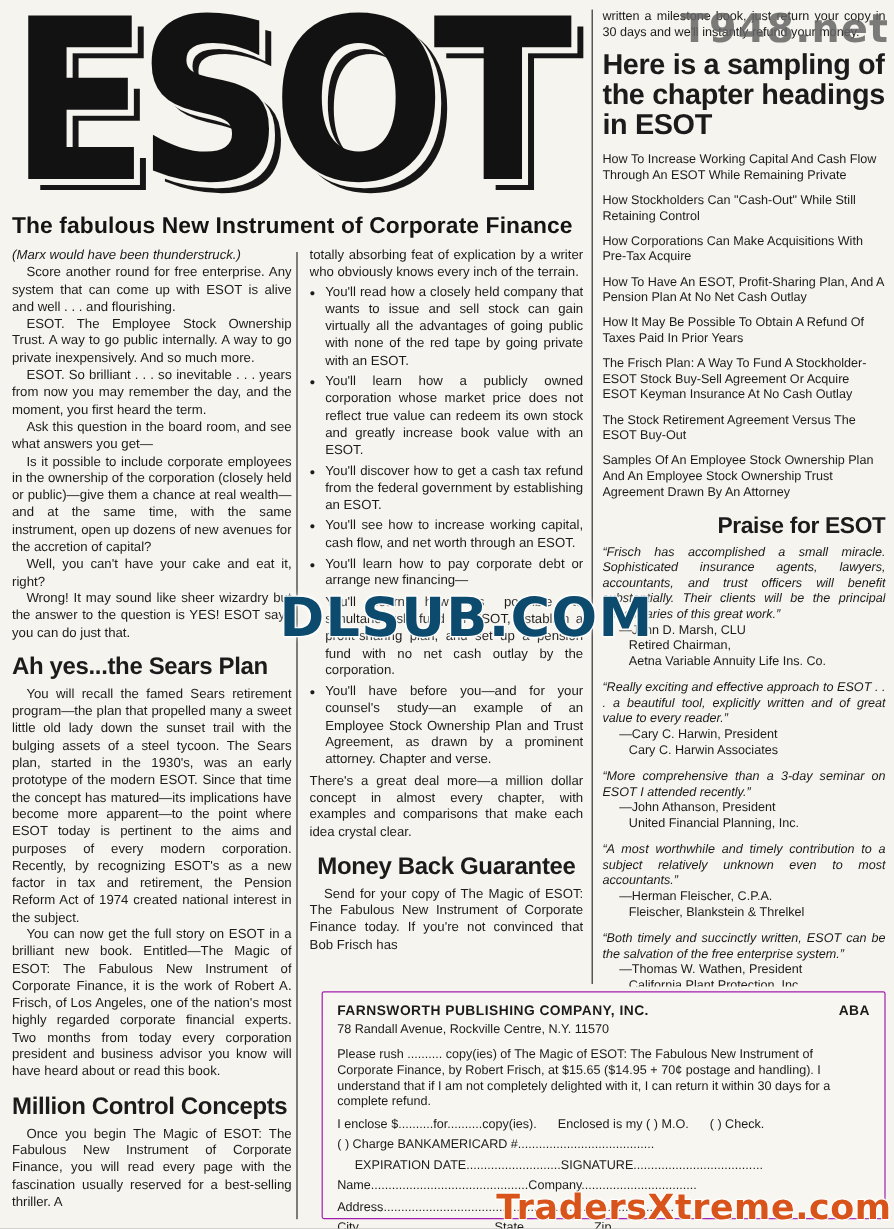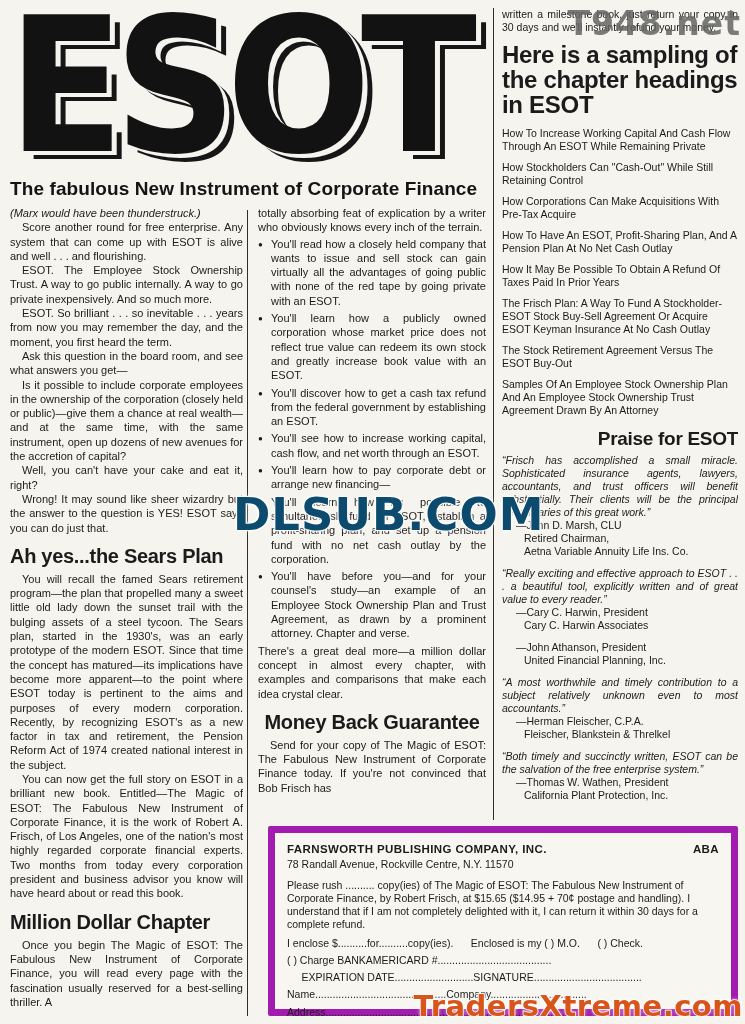--- a/index.html
+++ b/index.html
@@ -44,21 +44,21 @@
   .chapter { text-align:left; text-indent:0 !important; margin:0 0 8px !important; }
 
   .quote-block { margin:0 0 9px; }
   .quote { font-style:italic; text-indent:0 !important; }
   .attr { padding-left:14px; text-align:left; }
   .attr ~ .attr { padding-left:22px; }
 
   
   .order-form {
     position:absolute; left:268px; top:826px; width:470px; height:190px;
-    border:7px solid #a21caf; border-radius:2px; background:#f8f6f0;
+    border:1px solid #a21caf; border-radius:2px; background:#f8f6f0;
     box-sizing:border-box; padding:9px 12px 6px; font-size:10.5px; line-height:1.25;
   }
   .form-head { display:flex; justify-content:space-between; font-weight:bold; font-size:11.5px; letter-spacing:0.4px; }
   .form-address { margin-top:2px; }
   .form-body { margin:7px 0 6px; text-align:left; }
   .form-line { white-space:pre-wrap; margin-top:4px; }
 
   
   .wm { position:absolute; font-weight:bold; font-family:"DejaVu Sans",sans-serif; pointer-events:none; white-space:nowrap; }
   .wm-top { top:4px; right:4px; font-size:33px; color:rgba(100,100,100,0.85); letter-spacing:1px; }
@@ -93,21 +93,21 @@
     <p>ESOT. So brilliant . . . so inevitable . . . years from now you may remember the day, and the moment, you first heard the term.</p>
     <p>Ask this question in the board room, and see what answers you get—</p>
     <p>Is it possible to include corporate employees in the ownership of the corporation (closely held or public)—give them a chance at real wealth—and at the same time, with the same instrument, open up dozens of new avenues for the accretion of capital?</p>
     <p>Well, you can't have your cake and eat it, right?</p>
     <p>Wrong! It may sound like sheer wizardry but the answer to the question is YES! ESOT says you can do just that.</p>
 
     <h2 class="heading">Ah yes...the Sears Plan</h2>
     <p>You will recall the famed Sears retirement program—the plan that propelled many a sweet little old lady down the sunset trail with the bulging assets of a steel tycoon. The Sears plan, started in the 1930's, was an early prototype of the modern ESOT. Since that time the concept has matured—its implications have become more apparent—to the point where ESOT today is pertinent to the aims and purposes of every modern corporation. Recently, by recognizing ESOT's as a new factor in tax and retirement, the Pension Reform Act of 1974 created national interest in the subject.</p>
     <p>You can now get the full story on ESOT in a brilliant new book. Entitled—The Magic of ESOT: The Fabulous New Instrument of Corporate Finance, it is the work of Robert A. Frisch, of Los Angeles, one of the nation's most highly regarded corporate financial experts. Two months from today every corporation president and business advisor you know will have heard about or read this book.</p>
 
-    <h2 class="heading">Million Dollar Chapter</h2>
+    <h2 class="heading">Million Control Concepts</h2>
     <p>Once you begin The Magic of ESOT: The Fabulous New Instrument of Corporate Finance, you will read every page with the fascination usually reserved for a best-selling thriller. A</p>
   </div>
 
   <div class="col col2">
     <p class="no-indent">totally absorbing feat of explication by a writer who obviously knows every inch of the terrain.</p>
 
     <div class="bullet">
       <span class="bullet-dot">●</span>
       <span class="bullet-text">You'll read how a closely held company that wants to issue and sell stock can gain virtually all the advantages of going public with none of the red tape by going private with an ESOT.</span>
     </div>
@@ -165,20 +165,21 @@
       <div class="attr">Aetna Variable Annuity Life Ins. Co.</div>
     </div>
 
     <div class="quote-block">
       <p class="quote no-indent">“Really exciting and effective approach to ESOT . . . a beautiful tool, explicitly written and of great value to every reader.”</p>
       <div class="attr">—Cary C. Harwin, President</div>
       <div class="attr">Cary C. Harwin Associates</div>
     </div>
 
     <div class="quote-block">
+      <p class="quote no-indent">“More comprehensive than a 3-day seminar on ESOT I attended recently.”</p>
       <div class="attr">—John Athanson, President</div>
       <div class="attr">United Financial Planning, Inc.</div>
     </div>
 
     <div class="quote-block">
       <p class="quote no-indent">“A most worthwhile and timely contribution to a subject relatively unknown even to most accountants.”</p>
       <div class="attr">—Herman Fleischer, C.P.A.</div>
       <div class="attr">Fleischer, Blankstein &amp; Threlkel</div>
     </div>
 

